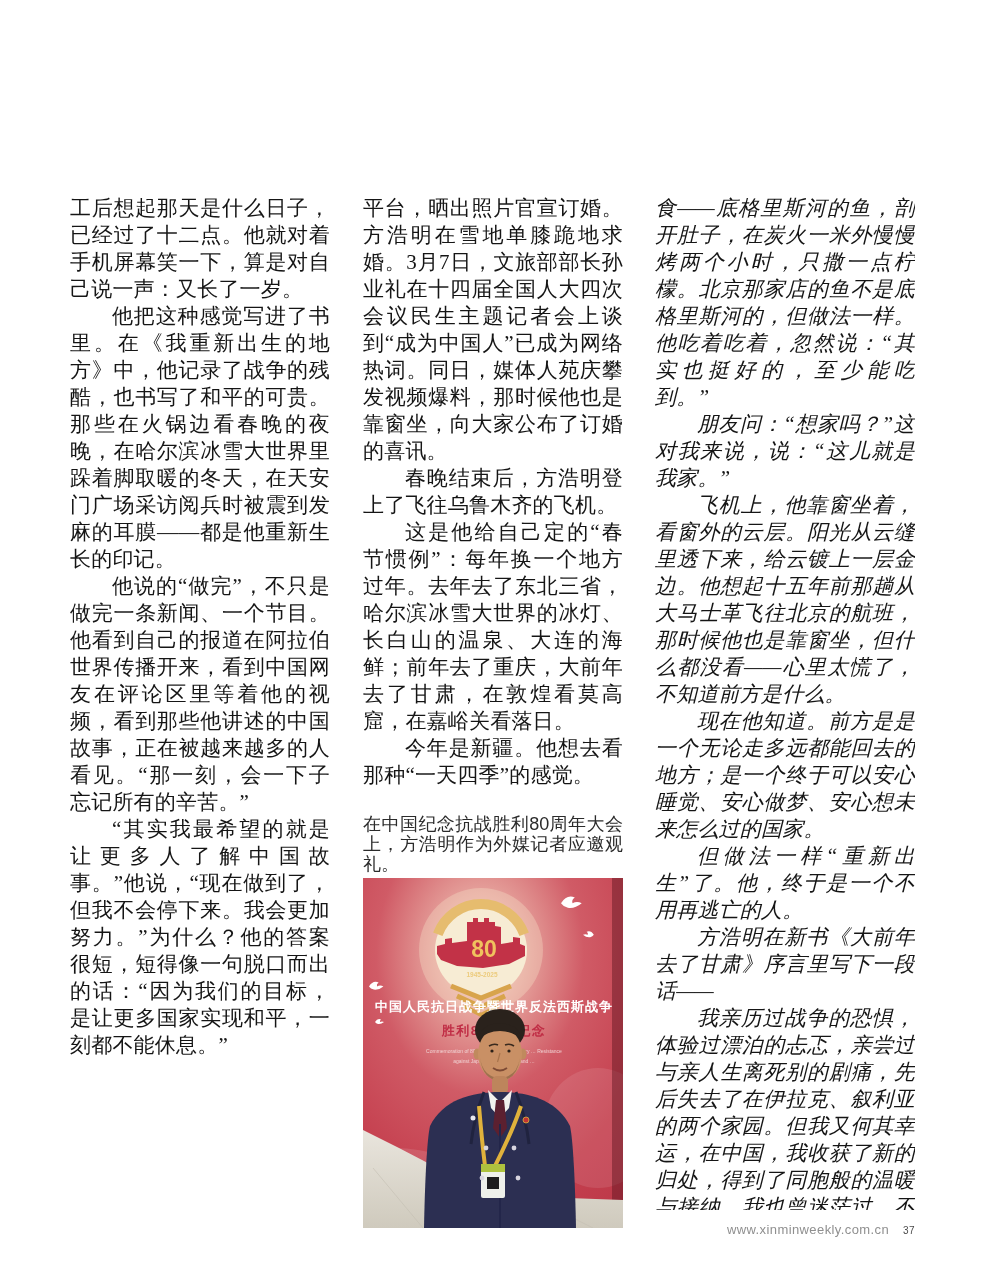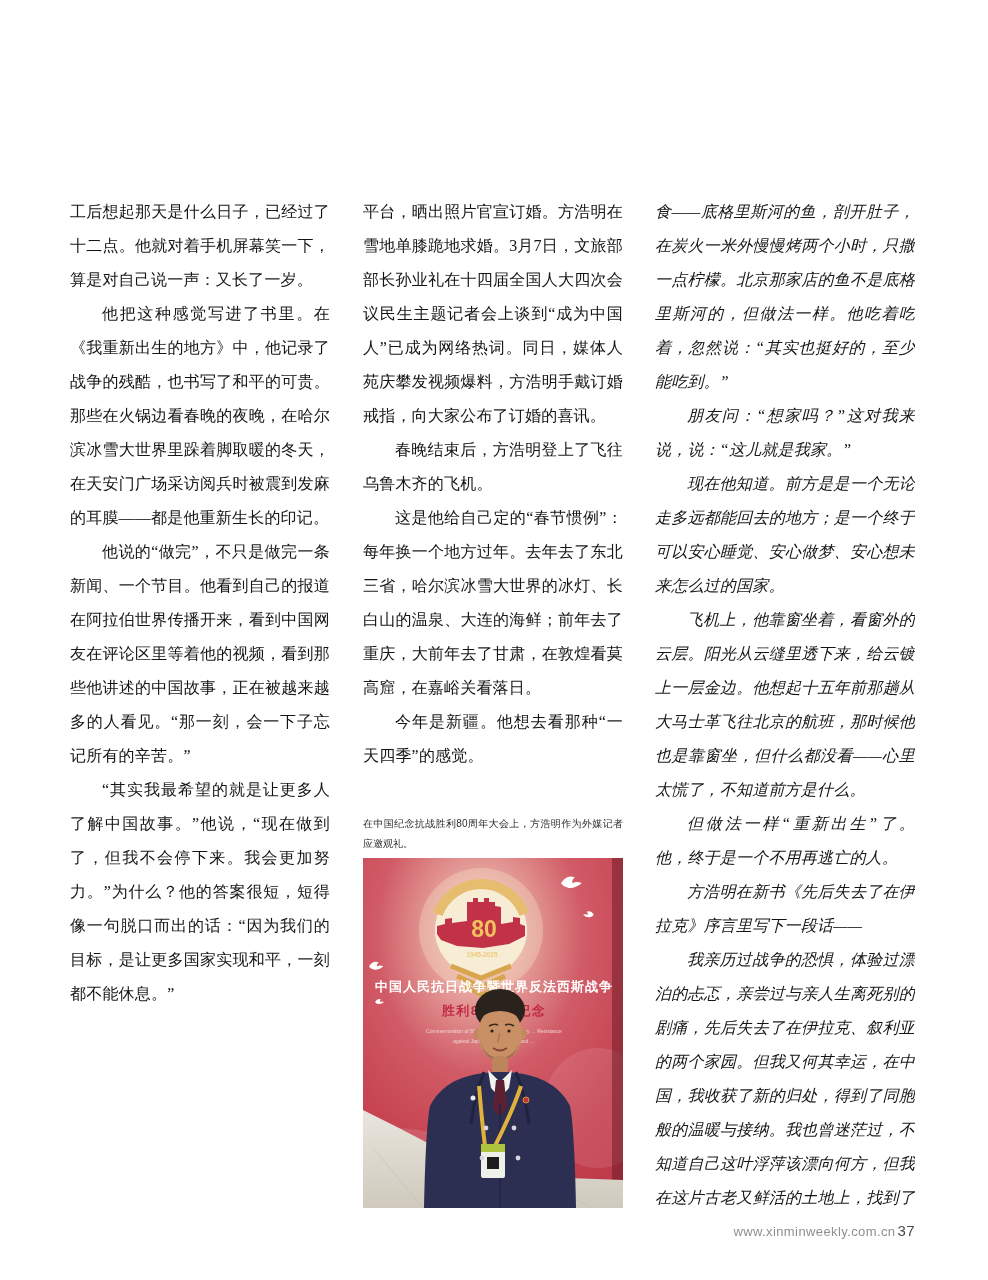--- a/index.html
+++ b/index.html
@@ -1,47 +1,47 @@
 <!DOCTYPE html>
 <html><head>
 <meta charset="utf-8">
 <style>
   html,body{margin:0;padding:0;background:#ffffff;}
   .page{position:relative;width:988px;height:1280px;background:#ffffff;overflow:hidden;
         font-family:"Liberation Serif","DejaVu Serif",serif;}
-  .col{position:absolute;top:195px;width:260px;font-size:16px;line-height:34px;
+  .col{position:absolute;top:195px;width:260px;font-size:21px;line-height:27px;
        text-align:justify;color:#151515;letter-spacing:.2px;}
   .col p{margin:0;text-indent:2em;}
   .col p.noindent{text-indent:0;}
   .col1{left:70px;height:1015px;overflow:hidden;}
   .col2{left:363px;height:610px;overflow:hidden;}
   .col3{left:655px;height:1015px;overflow:hidden;font-style:italic;}
   .photo-figure{position:absolute;left:363px;top:814px;width:260px;margin:0;}
-  .caption{font-family:"Liberation Sans","DejaVu Sans",sans-serif;font-size:10px;
+  .caption{font-family:"Liberation Sans","DejaVu Sans",sans-serif;font-size:18px;
        line-height:20px;color:#2b2b2b;text-align:justify;margin:0 0 4px 0;}
   .photo{width:260px;height:350px;display:block;}
   .footer{position:absolute;top:1222px;right:73px;font-family:"Liberation Sans","DejaVu Sans",sans-serif;
        font-size:13px;color:#8f8f8f;letter-spacing:.4px;}
-  .footer .pagenum{font-size:15px;color:#4a4a4a;margin-left:2px;}
+  .footer .pagenum{font-size:10px;color:#4a4a4a;margin-left:14px;}
 </style>
 </head>
 <body>
 
 <div class="page">
 
   <div class="col col1">
     <p class="noindent">工后想起那天是什么日子，已经过了十二点。他就对着手机屏幕笑一下，算是对自己说一声：又长了一岁。</p>
     <p>他把这种感觉写进了书里。在《我重新出生的地方》中，他记录了战争的残酷，也书写了和平的可贵。那些在火锅边看春晚的夜晚，在哈尔滨冰雪大世界里跺着脚取暖的冬天，在天安门广场采访阅兵时被震到发麻的耳膜——都是他重新生长的印记。</p>
     <p>他说的“做完”，不只是做完一条新闻、一个节目。他看到自己的报道在阿拉伯世界传播开来，看到中国网友在评论区里等着他的视频，看到那些他讲述的中国故事，正在被越来越多的人看见。“那一刻，会一下子忘记所有的辛苦。”</p>
     <p>“其实我最希望的就是让更多人了解中国故事。”他说，“现在做到了，但我不会停下来。我会更加努力。”为什么？他的答案很短，短得像一句脱口而出的话：“因为我们的目标，是让更多国家实现和平，一刻都不能休息。”</p>
 
   </div>
 
   <div class="col col2">
-    <p class="noindent">平台，晒出照片官宣订婚。方浩明在雪地单膝跪地求婚。3月7日，文旅部部长孙业礼在十四届全国人大四次会议民生主题记者会上谈到“成为中国人”已成为网络热词。同日，媒体人苑庆攀发视频爆料，方浩明手戴订婚戒指，向大家公布了订婚的喜讯。</p>
+    <p class="noindent">平台，晒出照片官宣订婚。方浩明在雪地单膝跪地求婚。3月7日，文旅部部长孙业礼在十四届全国人大四次会议民生主题记者会上谈到“成为中国人”已成为网络热词。同日，媒体人苑庆攀发视频爆料，那时候他也是靠窗坐，向大家公布了订婚的喜讯。</p>
     <p>春晚结束后，方浩明登上了飞往乌鲁木齐的飞机。</p>
     <p>这是他给自己定的“春节惯例”：每年换一个地方过年。去年去了东北三省，哈尔滨冰雪大世界的冰灯、长白山的温泉、大连的海鲜；前年去了重庆，大前年去了甘肃，在敦煌看莫高窟，在嘉峪关看落日。</p>
     <p>今年是新疆。他想去看那种“一天四季”的感觉。</p>
 
   </div>
 
   <figure class="photo-figure">
     <figcaption class="caption">在中国纪念抗战胜利80周年大会上，方浩明作为外媒记者应邀观礼。</figcaption>
     <svg class="photo" viewBox="0 0 260 350" xmlns="http://www.w3.org/2000/svg">
       <defs>
@@ -126,24 +126,24 @@
           <circle cx="119" cy="300" r="2.4"></circle>
             <circle cx="155" cy="300" r="2.4"></circle>
         </g>
       </g>
     </svg>
   </figure>
 
   <div class="col col3">
     <p class="noindent">食——底格里斯河的鱼，剖开肚子，在炭火一米外慢慢烤两个小时，只撒一点柠檬。北京那家店的鱼不是底格里斯河的，但做法一样。他吃着吃着，忽然说：“其实也挺好的，至少能吃到。”</p>
     <p>朋友问：“想家吗？”这对我来说，说：“这儿就是我家。”</p>
+    <p>飞机上，他靠窗坐着，看窗外的云层。阳光从云缝里透下来，给云镀上一层金边。他想起十五年前那趟从大马士革飞往北京的航班，那时候他也是靠窗坐，但什么都没看——心里太慌了，不知道前方是什么。</p>
     <p>现在他知道。前方是是一个无论走多远都能回去的地方；是一个终于可以安心睡觉、安心做梦、安心想未来怎么过的国家。</p>
-    <p>飞机上，他靠窗坐着，看窗外的云层。阳光从云缝里透下来，给云镀上一层金边。他想起十五年前那趟从大马士革飞往北京的航班，那时候他也是靠窗坐，但什么都没看——心里太慌了，不知道前方是什么。</p>
     <p>但做法一样“重新出生”了。他，终于是一个不用再逃亡的人。</p>
-    <p>方浩明在新书《先后失去了在伊拉克》序言里写下一段话——</p>
+    <p>方浩明在新书《大前年去了甘肃》序言里写下一段话——</p>
     <p>我亲历过战争的恐惧，体验过漂泊的忐忑，亲尝过与亲人生离死别的剧痛，先后失去了在伊拉克、叙利亚的两个家园。但我又何其幸运，在中国，我收获了新的归处，得到了同胞般的温暖与接纳。我也曾迷茫过，不知道自己这叶浮萍该漂向何方，但我在这片古老又鲜活的土地上，找到了愿倾尽一切去奔赴的使命，找到了存在的意义。</p>
 
   </div>
 
   <div class="footer">
     <span>www.xinminweekly.com.cn</span><span class="pagenum">37</span>
   </div>
 
 </div>
 

